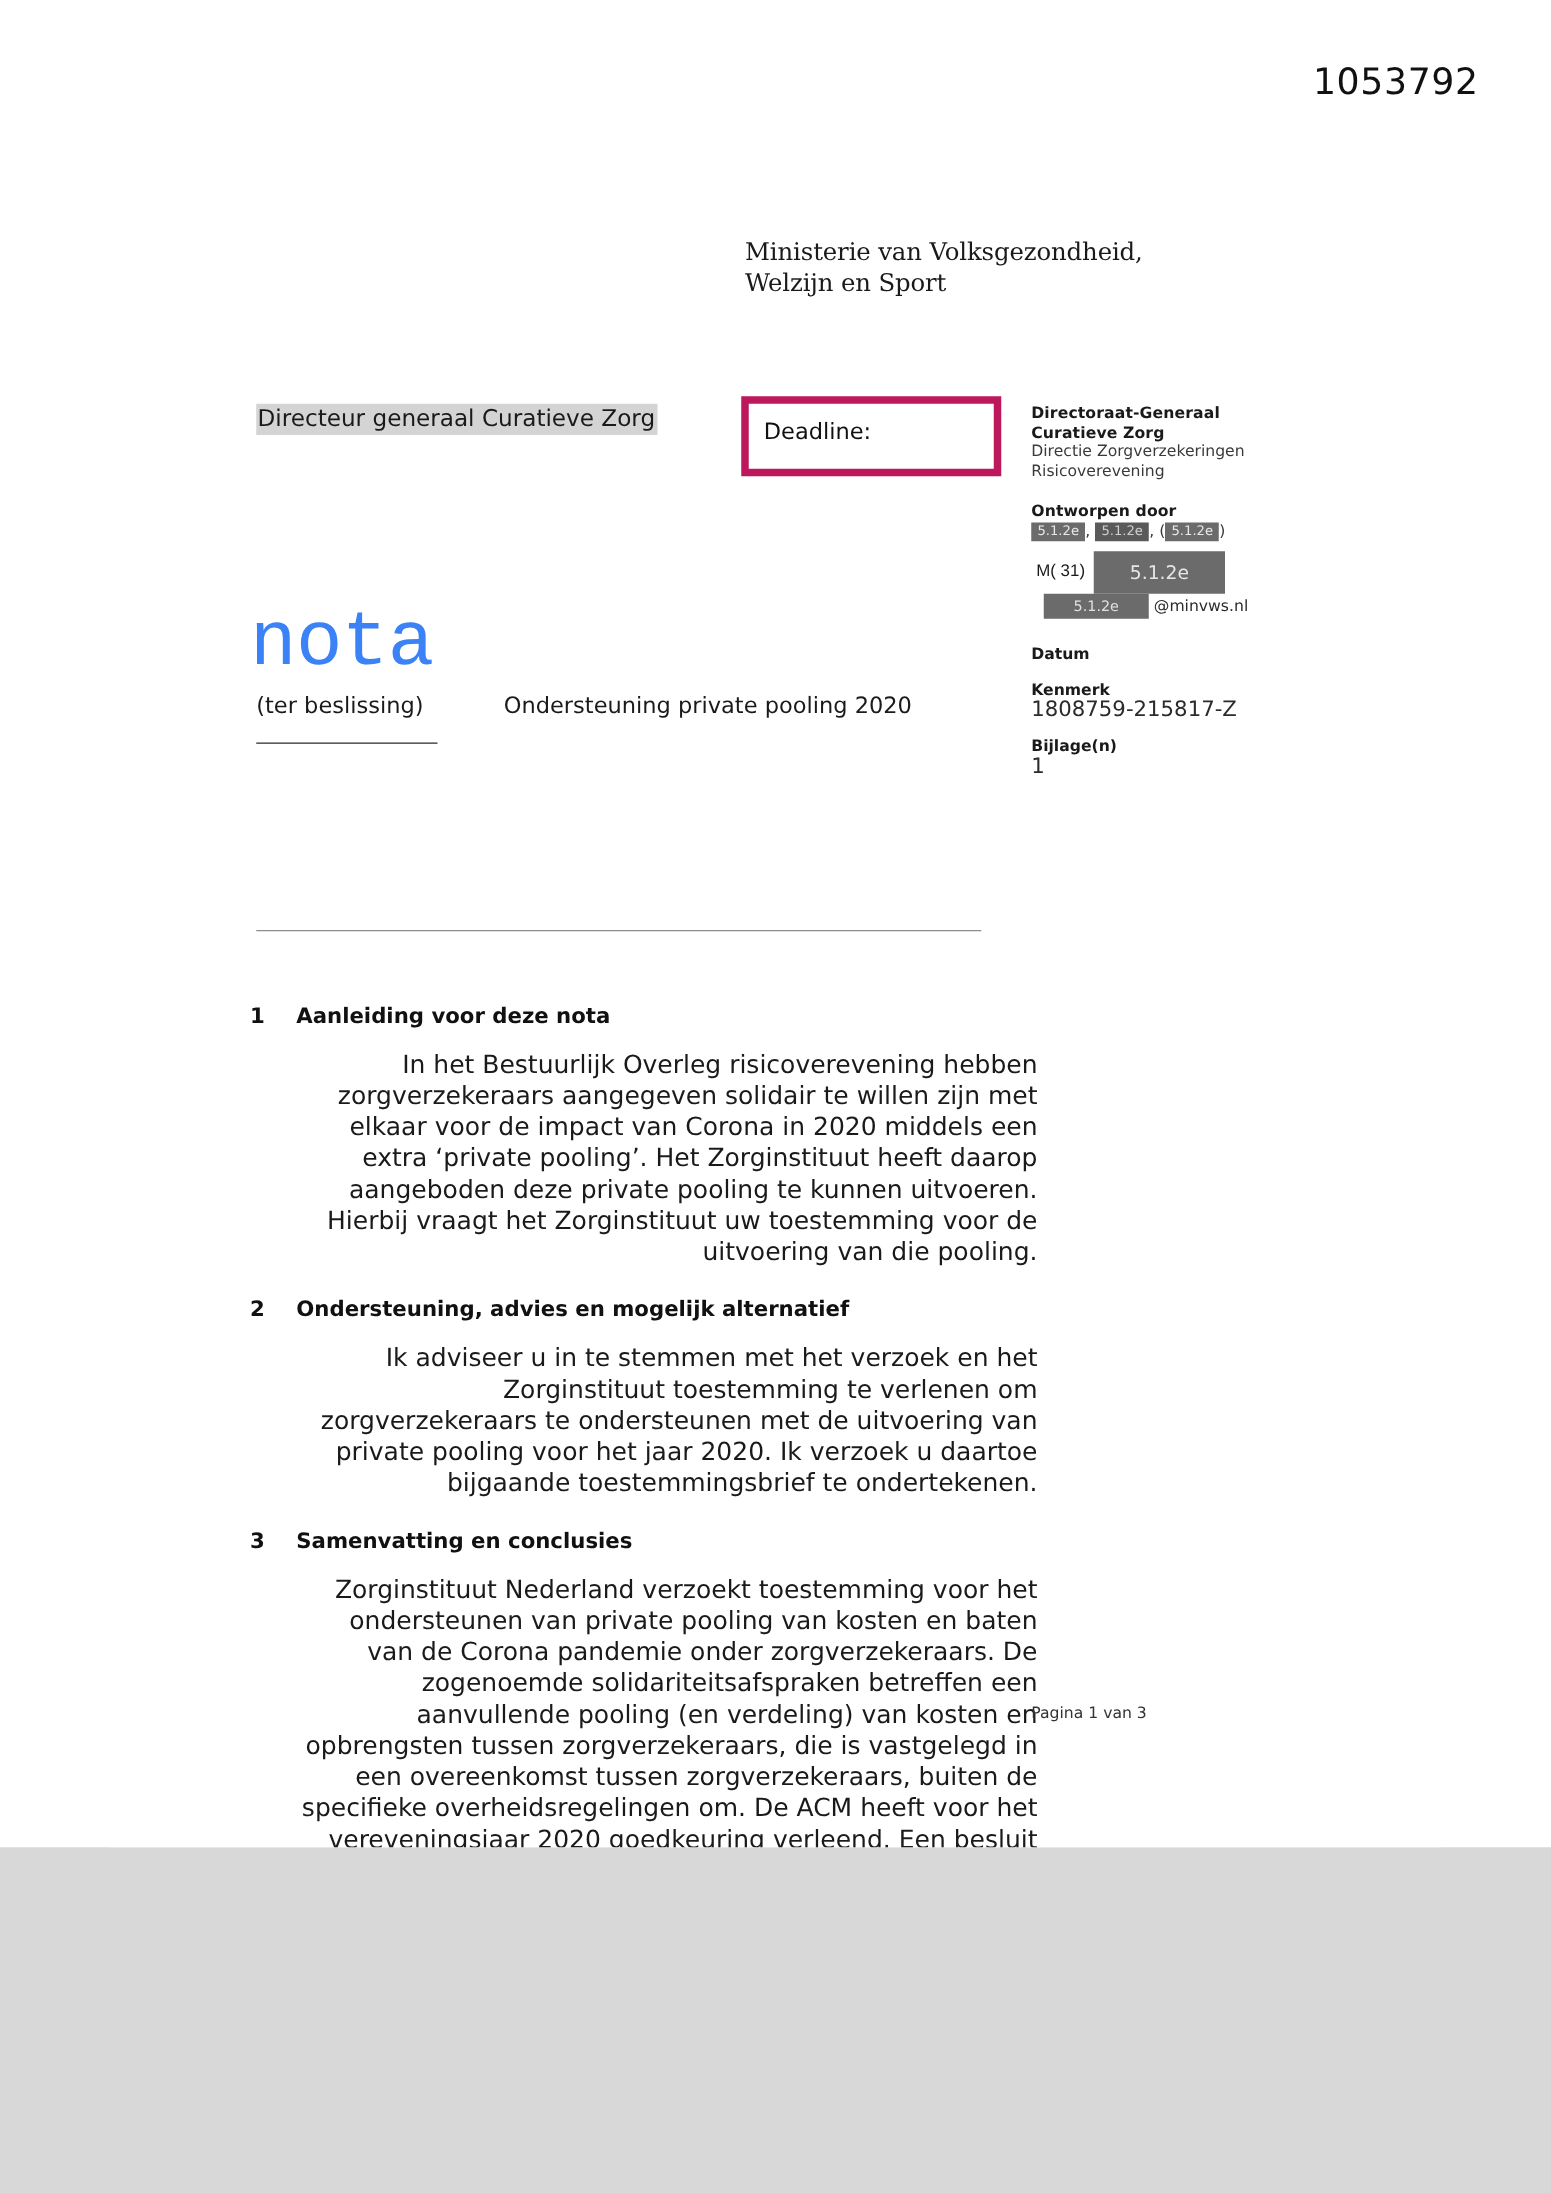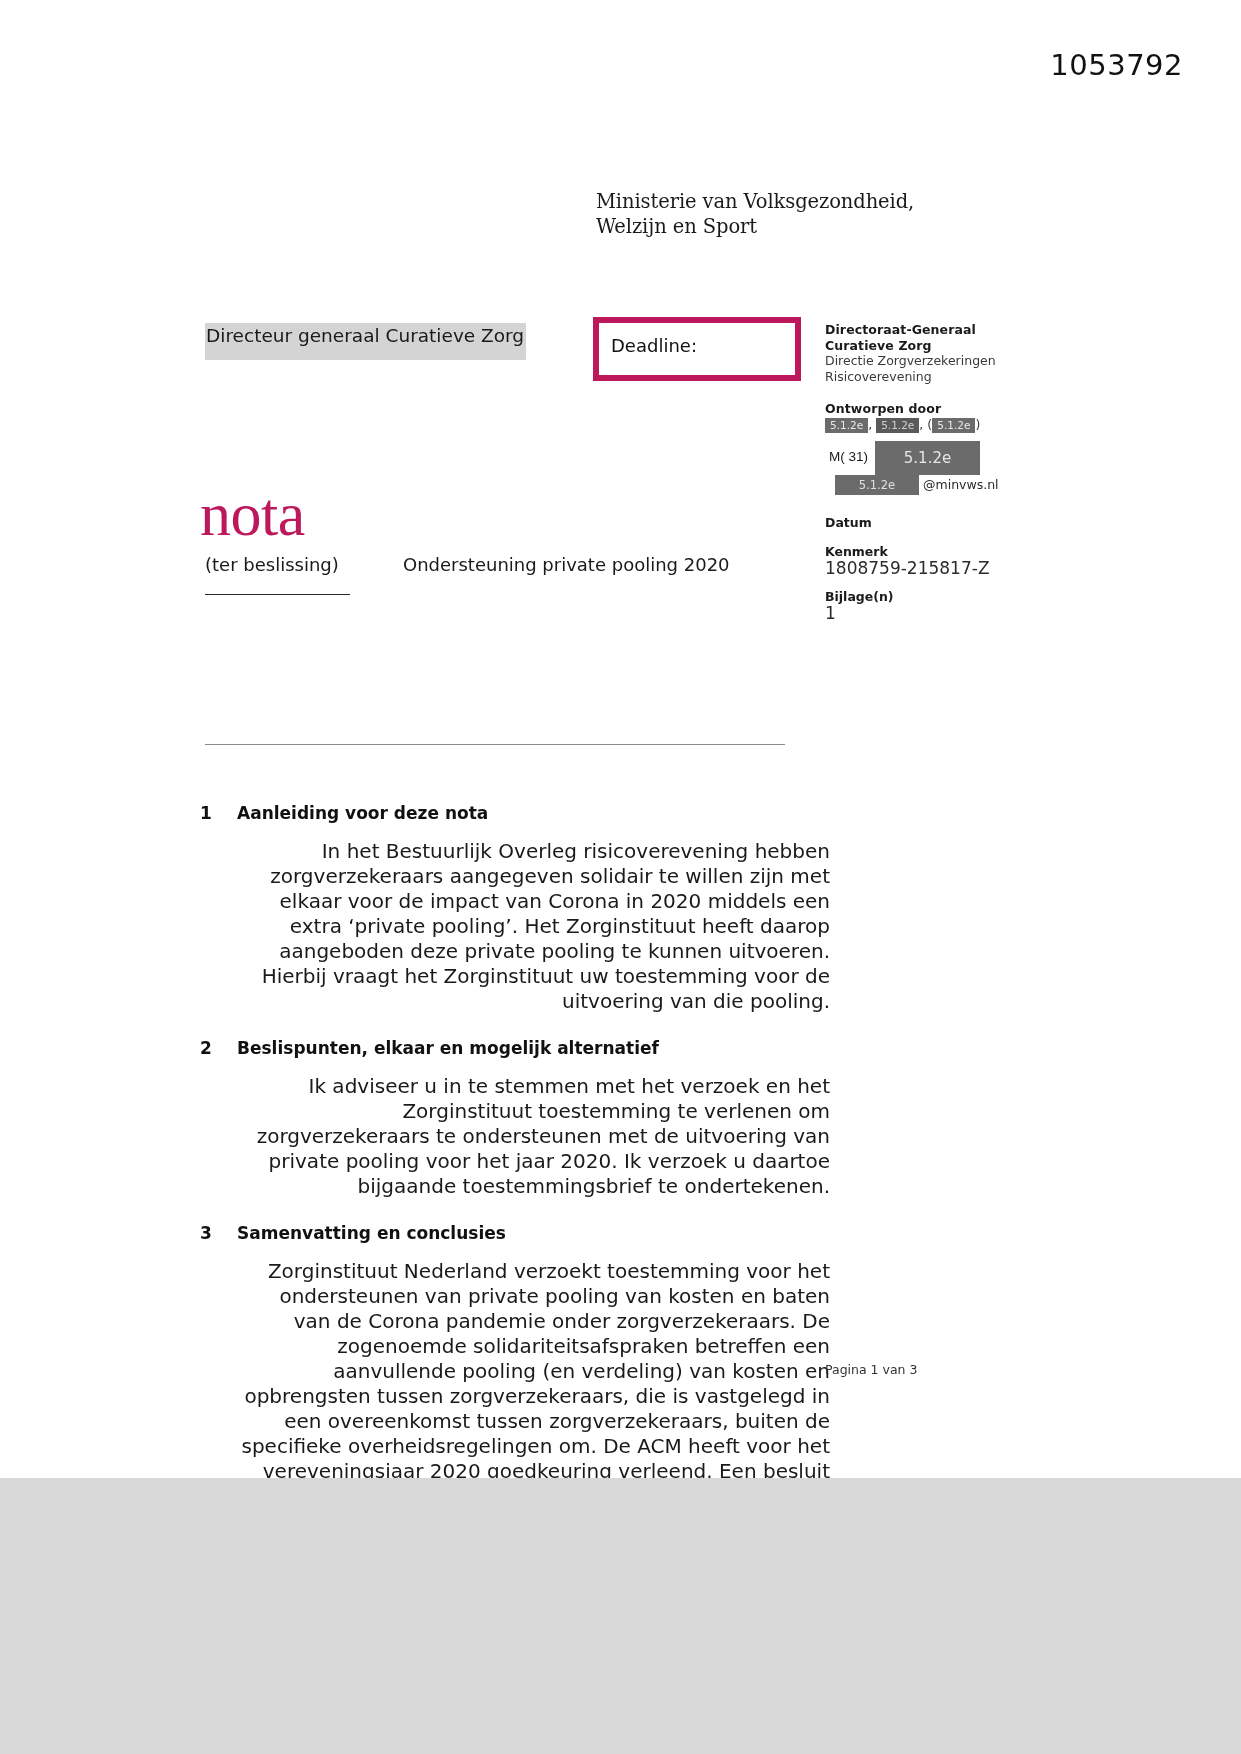--- a/index.html
+++ b/index.html
@@ -47,21 +47,21 @@
   }
   
   .addressee {
     position: absolute;
     left: 117px;
     top: 219px;
     font-family: "DejaVu Sans", sans-serif;
     font-size: 18.5px;
     color: #1a1a1a;
     background: #d4d4d4;
-    padding: 2px 2px 14px 1px;
+    padding: 2px 2px 2px 1px;
     white-space: nowrap;
   }
   
   .deadline-box {
     position: absolute;
     left: 505px;
     top: 213px;
     width: 196px;
     height: 52px;
     border: 6px solid #be185d;
@@ -189,24 +189,24 @@
     color: #2b2b2b;
   }
   .meta-sp {
     height: 13px;
   }
   
   .nota-title {
     position: absolute;
     left: 112px;
     top: 375px;
-    font-family: Liberation Serif, serif;
+    font-family: Liberation Mono, monospace;
     font-size: 62px;
     font-weight: 300;
-    color: #be185d;
+    color: #3b82f6;
     letter-spacing: -0.5px;
   }
   .subline {
     position: absolute;
     left: 117px;
     top: 450px;
     width: 620px;
     font-family: "DejaVu Sans", sans-serif;
     font-size: 18px;
     color: #1a1a1a;
@@ -339,21 +339,21 @@
         <div class="sec-head">
           <span class="sec-num">1</span>
           <span>Aanleiding voor deze nota</span>
         </div>
         <div class="sec-body">In het Bestuurlijk Overleg risicoverevening hebben zorgverzekeraars aangegeven solidair te willen zijn met elkaar voor de impact van Corona in 2020 middels een extra ‘private pooling’. Het Zorginstituut heeft daarop aangeboden deze private pooling te kunnen uitvoeren. Hierbij vraagt het Zorginstituut uw toestemming voor de uitvoering van die pooling.</div>
       </div>
 
       <div class="sec">
         <div class="sec-head">
           <span class="sec-num">2</span>
-          <span>Beslispunten, elkaar en mogelijk alternatief</span>
+          <span>Ondersteuning, advies en mogelijk alternatief</span>
         </div>
         <div class="sec-body">Ik adviseer u in te stemmen met het verzoek en het Zorginstituut toestemming te verlenen om zorgverzekeraars te ondersteunen met de uitvoering van private pooling voor het jaar 2020. Ik verzoek u daartoe bijgaande toestemmingsbrief te ondertekenen.</div>
       </div>
 
       <div class="sec">
         <div class="sec-head">
           <span class="sec-num">3</span>
           <span>Samenvatting en conclusies</span>
         </div>
         <div class="sec-body">Zorginstituut Nederland verzoekt toestemming voor het ondersteunen van private pooling van kosten en baten van de Corona pandemie onder zorgverzekeraars. De zogenoemde solidariteitsafspraken betreffen een aanvullende pooling (en verdeling) van kosten en opbrengsten tussen zorgverzekeraars, die is vastgelegd in een overeenkomst tussen zorgverzekeraars, buiten de specifieke overheidsregelingen om. De ACM heeft voor het vereveningsjaar 2020 goedkeuring verleend. Een besluit van Zorginstituut Nederland om andere werkzaamheden te verrichten dan de uitvoering van hun wettelijke taken behoeft de goedkeuring van de minister van VWS. Met deze brief verleent u die toestemming.</div>

